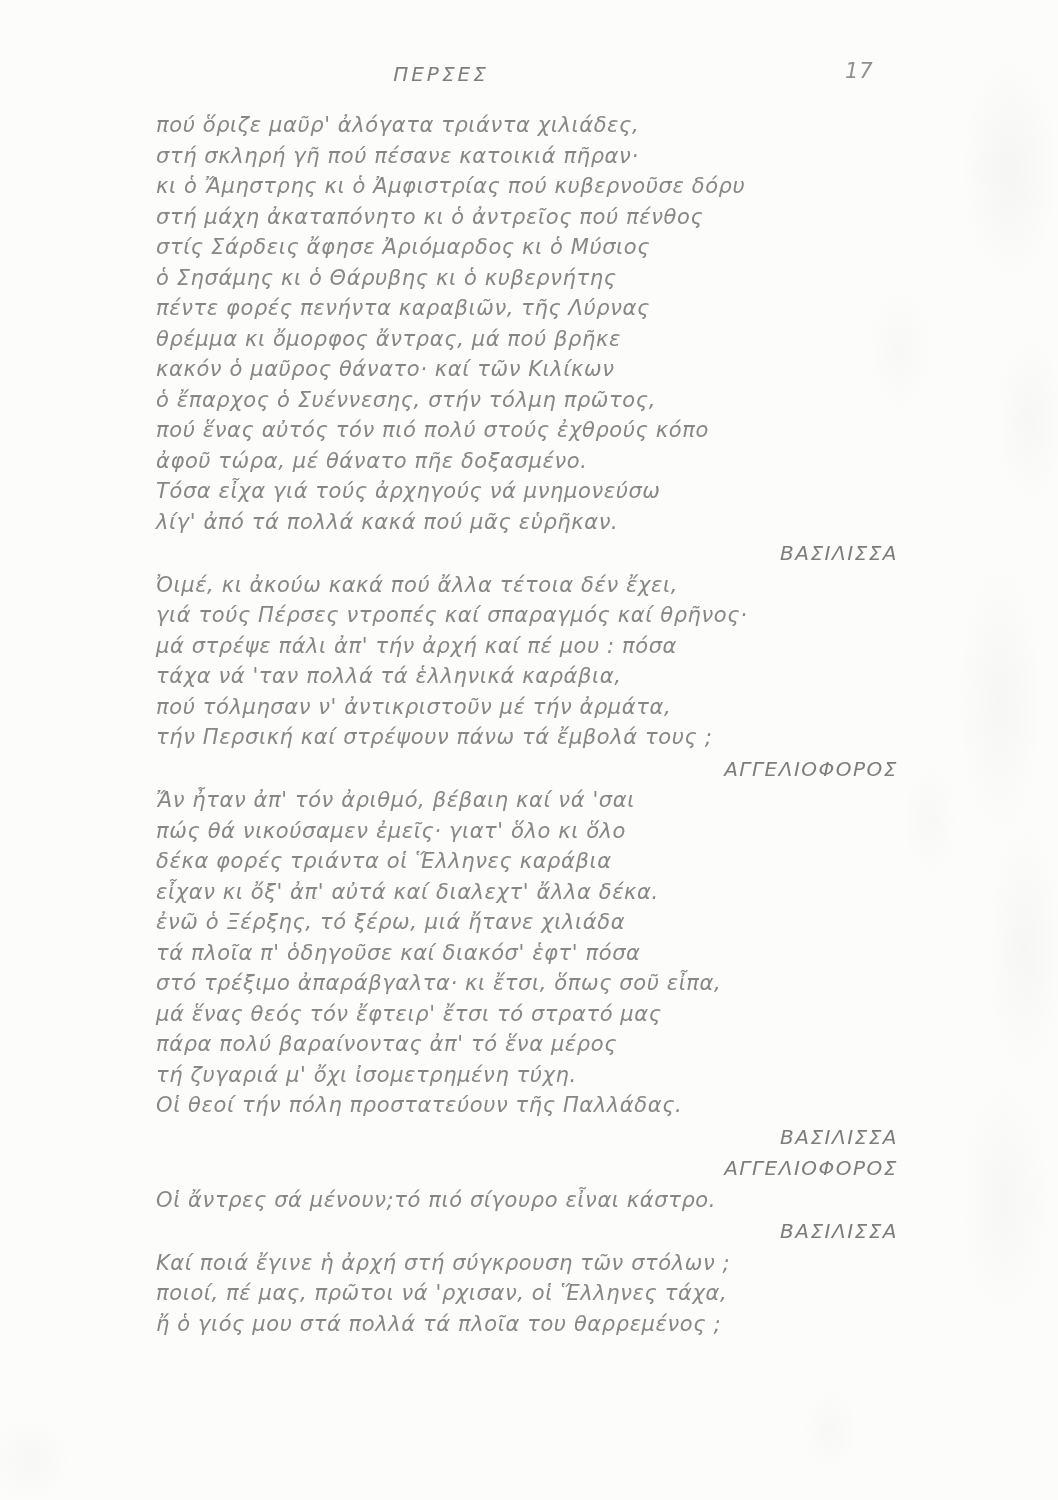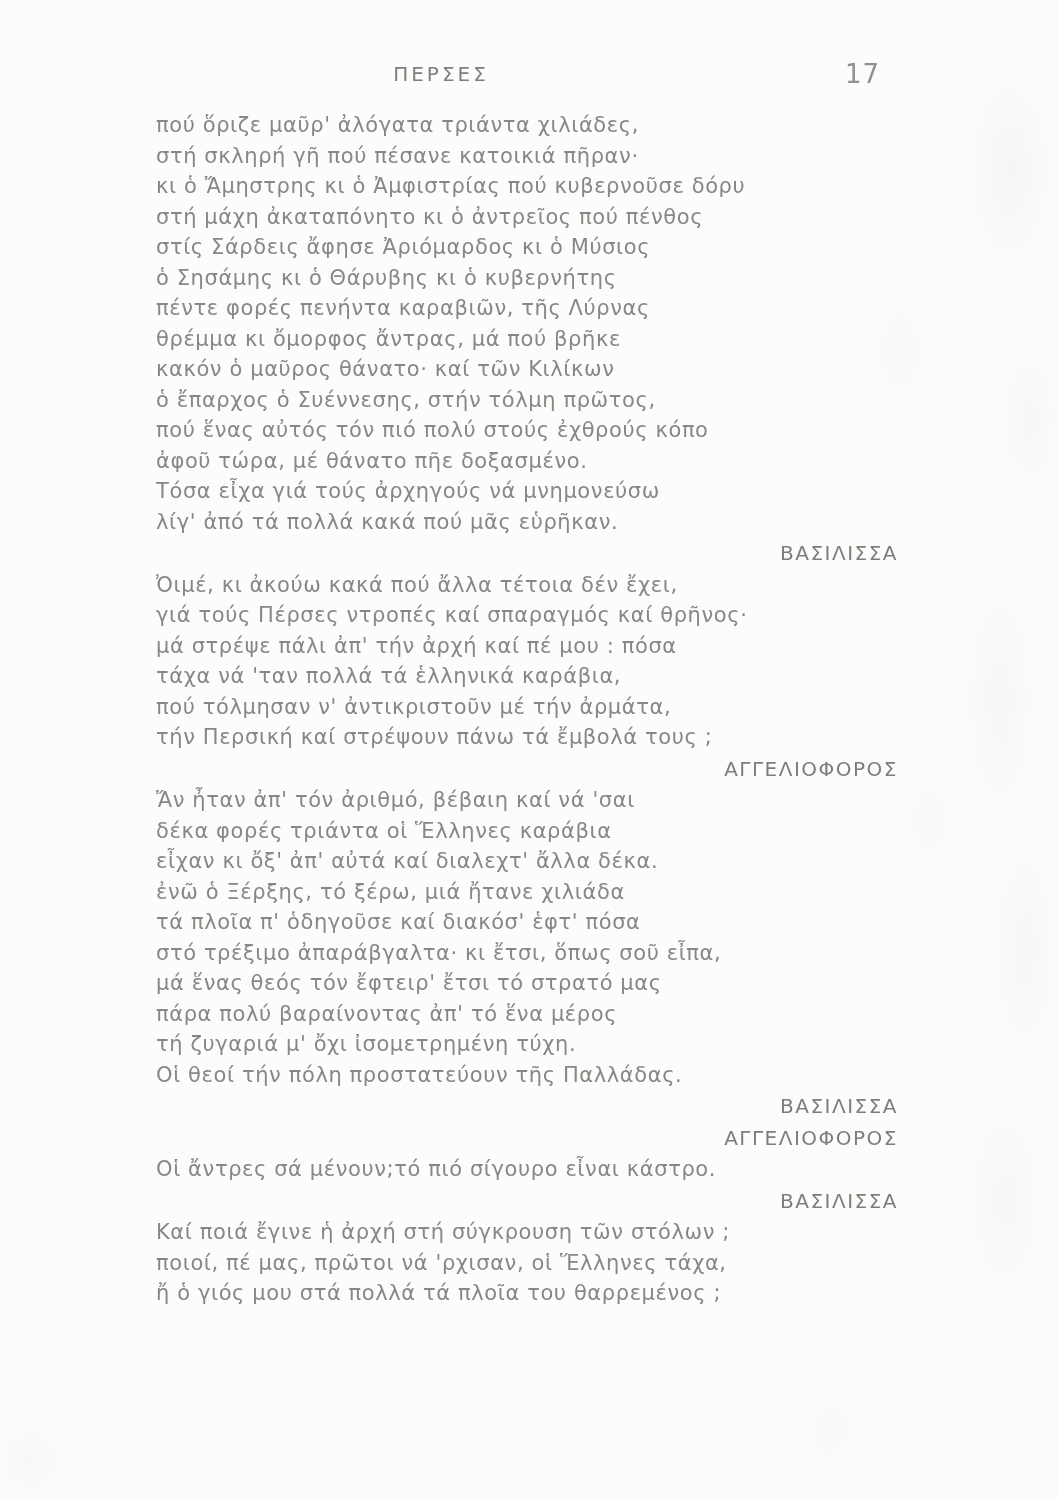--- a/index.html
+++ b/index.html
@@ -7,20 +7,21 @@
     padding: 0;
     background: #ffffff;
   }
   .page {
     position: relative;
     width: 1058px;
     height: 1500px;
     background: #fcfcfb;
     overflow: hidden;
     font-family: "DejaVu Sans", "Liberation Sans", sans-serif;
+    font-style: italic;
   }
   
   .scan-noise {
     position: absolute;
     inset: 0;
     pointer-events: none;
     background:
       radial-gradient(ellipse 70px 160px at 1010px 170px, rgba(120,120,115,0.05), transparent 70%),
       radial-gradient(ellipse 50px 120px at 1030px 420px,  rgba(120,120,115,0.04), transparent 70%),
       radial-gradient(ellipse 60px 200px at 1000px 700px,  rgba(120,120,115,0.045), transparent 70%),
@@ -37,21 +38,21 @@
     left: 441px;
     transform: translateX(-50%);
     font-size: 20px;
     letter-spacing: 3px;
     color: #7e7e7c;
   }
   .page-number {
     position: absolute;
     top: 59px;
     left: 845px;
-    font-size: 26px;
+    font-size: 21px;
     letter-spacing: 1px;
     color: #919190;
   }
   .text-block {
     position: absolute;
     top: 110px;
     left: 125px;
     width: 742px;
     margin-left: 31px;
   }
@@ -98,20 +99,21 @@
       <div class="line">λίγ' ἀπό τά πολλά κακά πού μᾶς εὑρῆκαν.</div>
       <div class="speaker">ΒΑΣΙΛΙΣΣΑ</div>
       <div class="line">Ὀιμέ, κι ἀκούω κακά πού ἄλλα τέτοια δέν ἔχει,</div>
       <div class="line">γιά τούς Πέρσες ντροπές καί σπαραγμός καί θρῆνος·</div>
       <div class="line">μά στρέψε πάλι ἀπ' τήν ἀρχή καί πέ μου : πόσα</div>
       <div class="line">τάχα νά 'ταν πολλά τά ἑλληνικά καράβια,</div>
       <div class="line">πού τόλμησαν ν' ἀντικριστοῦν μέ τήν ἀρμάτα,</div>
       <div class="line">τήν Περσική καί στρέψουν πάνω τά ἔμβολά τους ;</div>
       <div class="speaker">ΑΓΓΕΛΙΟΦΟΡΟΣ</div>
       <div class="line">Ἄν ἦταν ἀπ' τόν ἀριθμό, βέβαιη καί νά 'σαι</div>
+      <div class="line">πώς θά νικούσαμεν ἐμεῖς· γιατ' ὅλο κι ὅλο</div>
       <div class="line">δέκα φορές τριάντα οἱ Ἕλληνες καράβια</div>
       <div class="line">εἶχαν κι ὄξ' ἀπ' αὐτά καί διαλεχτ' ἄλλα δέκα.</div>
       <div class="line">ἐνῶ ὁ Ξέρξης, τό ξέρω, μιά ἤτανε χιλιάδα</div>
       <div class="line">τά πλοῖα π' ὁδηγοῦσε καί διακόσ' ἑφτ' πόσα</div>
       <div class="line">στό τρέξιμο ἀπαράβγαλτα· κι ἔτσι, ὅπως σοῦ εἶπα,</div>
       <div class="line">μά ἕνας θεός τόν ἔφτειρ' ἔτσι τό στρατό μας</div>
       <div class="line">πάρα πολύ βαραίνοντας ἀπ' τό ἕνα μέρος</div>
       <div class="line">τή ζυγαριά μ' ὄχι ἰσομετρημένη τύχη.</div>
       <div class="line">Οἱ θεοί τήν πόλη προστατεύουν τῆς Παλλάδας.</div>
       <div class="speaker">ΒΑΣΙΛΙΣΣΑ</div>

